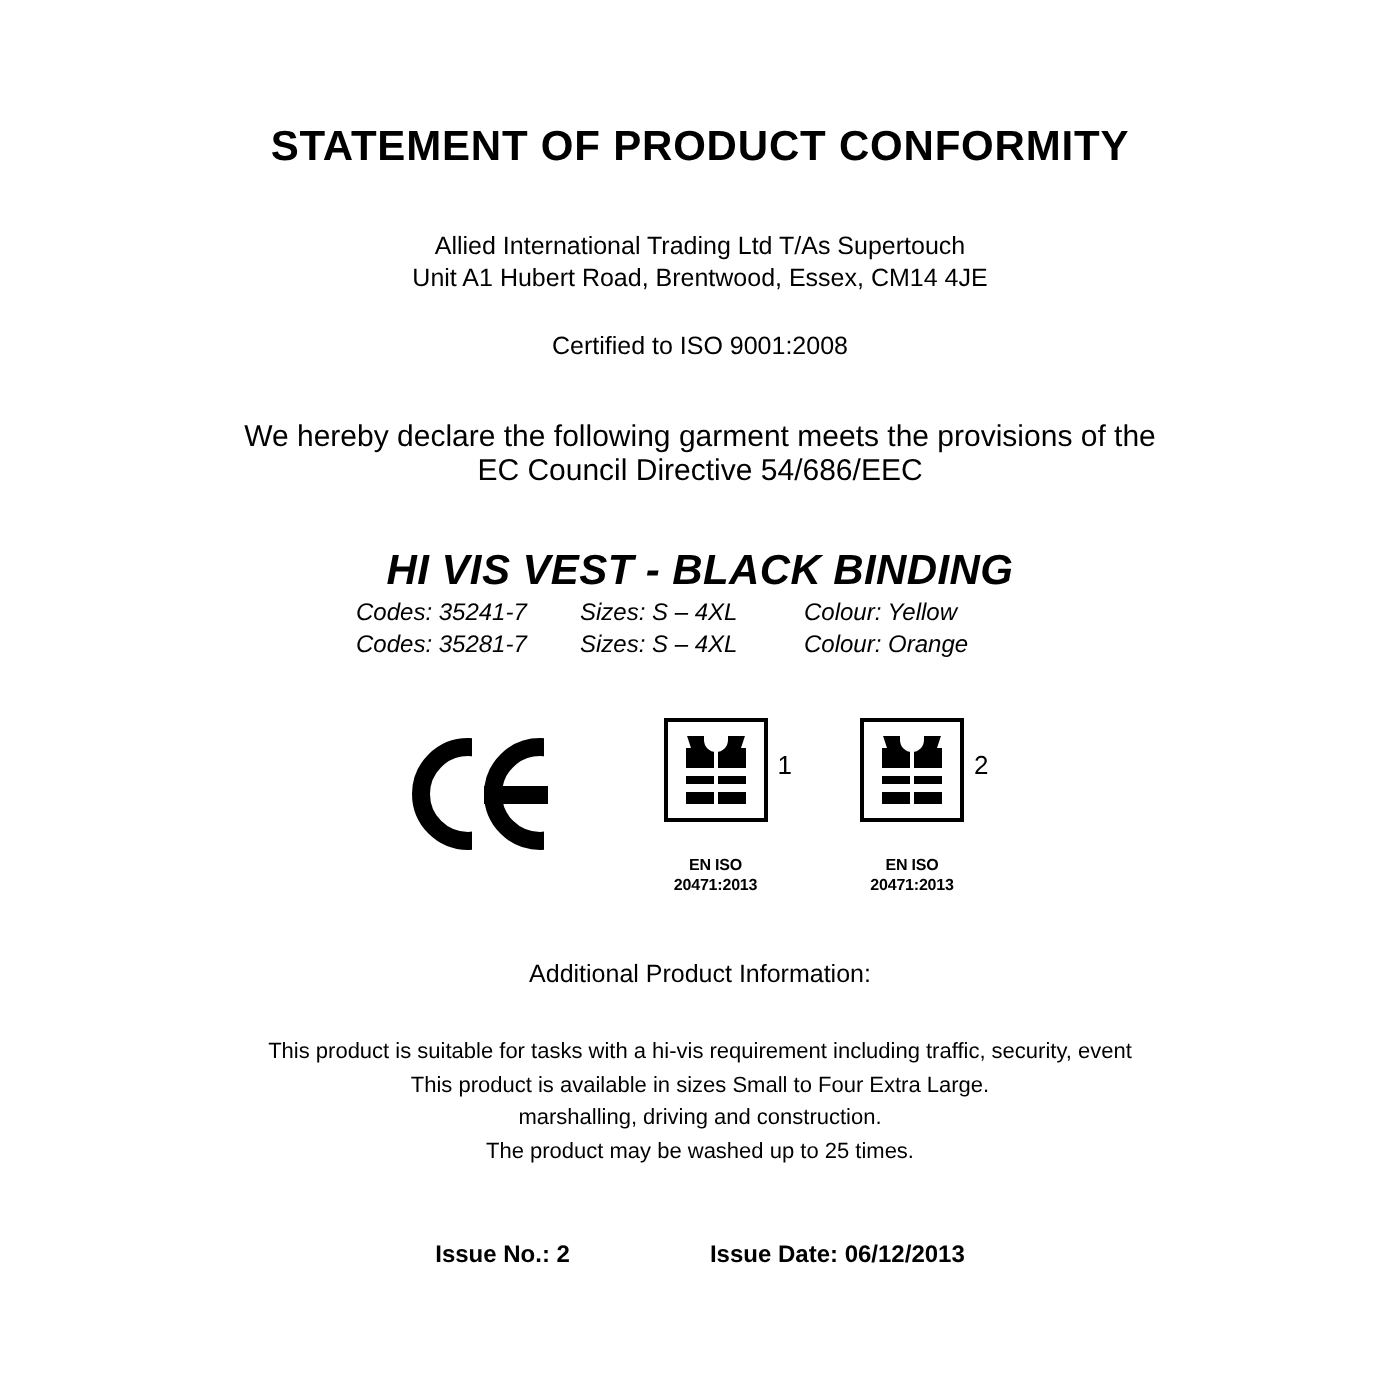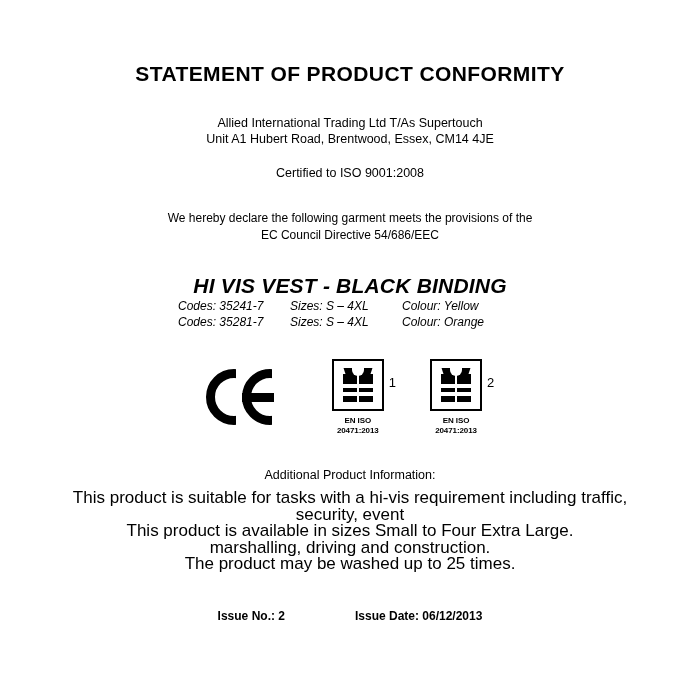--- a/index.html
+++ b/index.html
@@ -35,21 +35,21 @@
     margin-top: 29px;
     font-size: 12.5px;
     line-height: 16px;
   }
   .cert {
     margin-top: 19px;
     font-size: 12.5px;
   }
   .declare {
     margin-top: 30px;
-    font-size: 12px;
+    font-size: 15px;
     line-height: 17px;
     text-align: center;
   }
   .product-name {
     margin-top: 30px;
     font-size: 21px;
     font-weight: bold;
     font-style: italic;
     letter-spacing: 0.2px;
   }
@@ -176,36 +176,36 @@
   .vest .split {
     position: absolute;
     left: 14px; top: 6px;
     width: 2px; height: 28px;
     background: #fff;
   }
   .pictogram-caption {
     font-size: 8px;
     font-weight: bold;
     line-height: 10px;
-    margin-top: 5px;
+    margin-top: 17px;
     letter-spacing: -0.1px;
   }
   .class-num {
     font-size: 13px;
     margin-left: 5px;
     margin-top: 16px;
   }
   .addl-heading {
     margin-top: 32px;
     font-size: 12.5px;
     font-weight: normal;
   }
   .addl-body {
-    margin-top: 8px;
-    font-size: 17px;
+    margin-top: 24px;
+    font-size: 11px;
     line-height: 16.5px;
   }
   .issue-row {
     margin-top: 36px;
     display: flex;
     justify-content: center;
     font-size: 12px;
     font-weight: bold;
   }
   .issue-row .issue-no { margin-right: 70px; }

